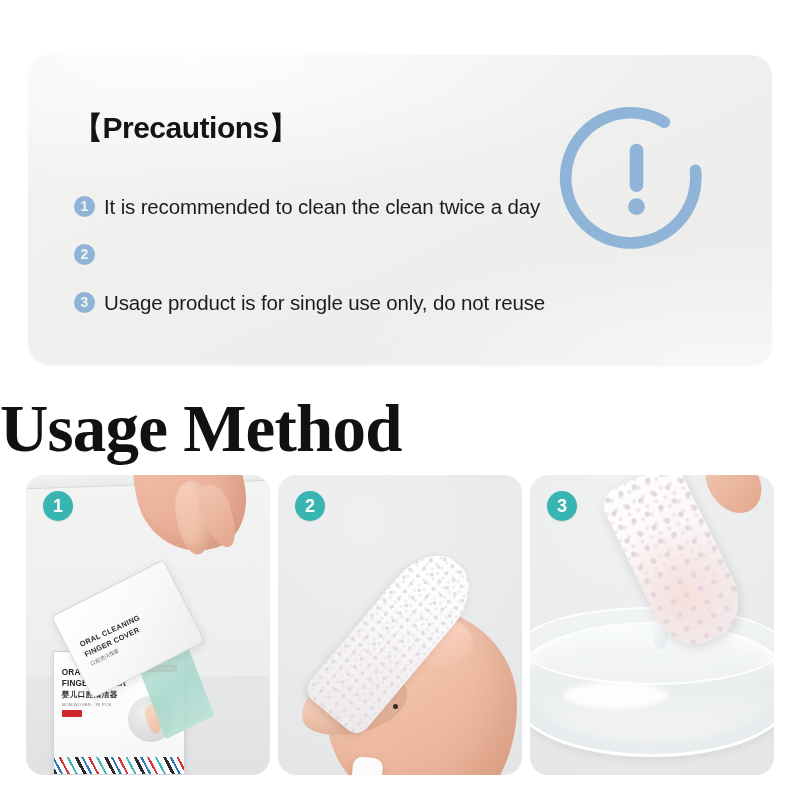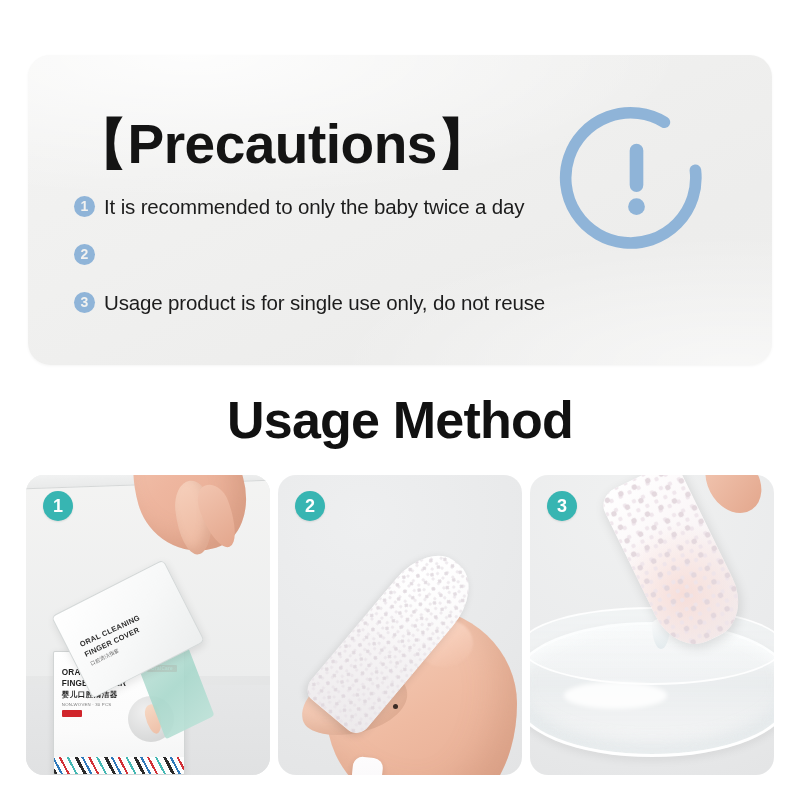--- a/index.html
+++ b/index.html
@@ -42,21 +42,21 @@
     background:
       radial-gradient(115% 80% at 22% 0%, rgba(255,255,255,0.85) 0%, rgba(255,255,255,0) 58%),
       radial-gradient(90% 70% at 95% 100%, rgba(255,255,255,0.55) 0%, rgba(255,255,255,0) 60%);
     pointer-events: none;
   }
 
   #precautions-title {
     position: absolute;
     left: 45px;
     top: 53px;
-    font-size: 55px;
+    font-size: 30px;
     font-weight: 700;
     letter-spacing: -0.5px;
     color: #141414;
     white-space: nowrap;
     z-index: 2;
   }
 
   #precautions-list {
     position: absolute;
     left: 46px;
@@ -102,25 +102,26 @@
     z-index: 2;
   }
   #warning-icon svg { display: block; width: 100%; height: 100%; }
 
   
   #usage-heading {
     position: absolute;
     left: 0;
     top: 390px;
     width: 800px;
-    text-align: center;
-    font-size: 52px;
+    text-align: left;
+    font-size: 67px;
     font-weight: 700;
     letter-spacing: -0.8px;
     color: #111111;
+    font-family: Liberation Serif, serif;
   }
 
   
   #steps-row {
     position: absolute;
     left: 26px;
     top: 475px;
     width: 748px;
     height: 300px;
     display: flex;
@@ -547,21 +548,21 @@
 <div id="page">
 
   <section id="precautions-card">
 
     <h1 id="precautions-title">【Precautions】</h1>
 
     <ul id="precautions-list">
 
       <li class="precaution-item">
         <span class="precaution-num">1</span>
-        <span class="precaution-text">It is recommended to only the baby twice a day</span>
+        <span class="precaution-text">It is recommended to clean the clean twice a day</span>
       </li>
 
       <li class="precaution-item">
         <span class="precaution-num">2</span>
       </li>
 
       <li class="precaution-item">
         <span class="precaution-num">3</span>
         <span class="precaution-text">Usage product is for single use only, do not reuse</span>
       </li>

